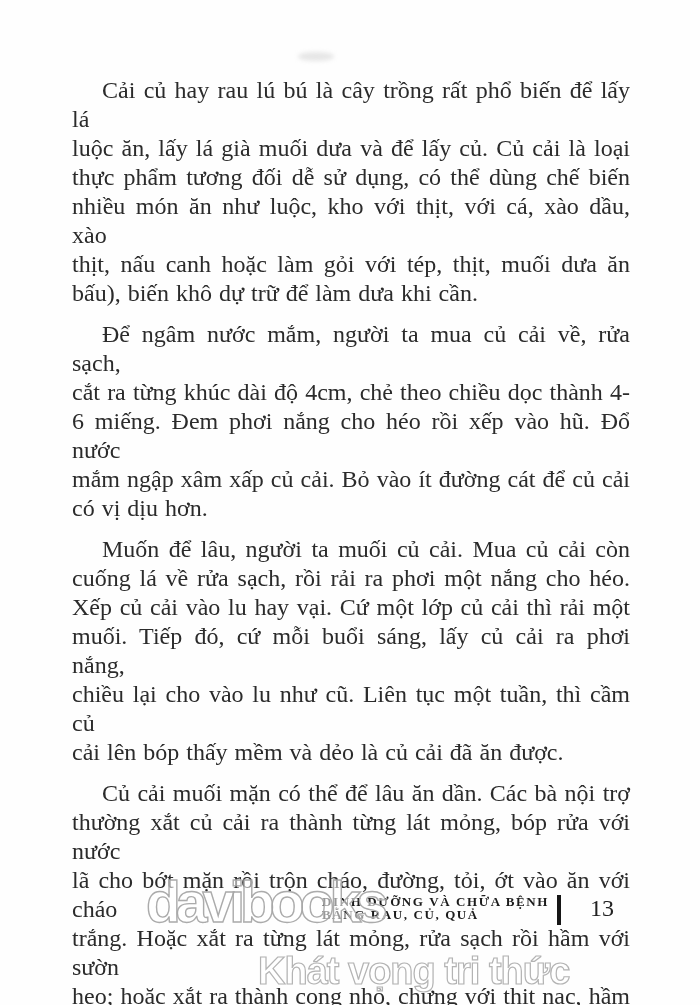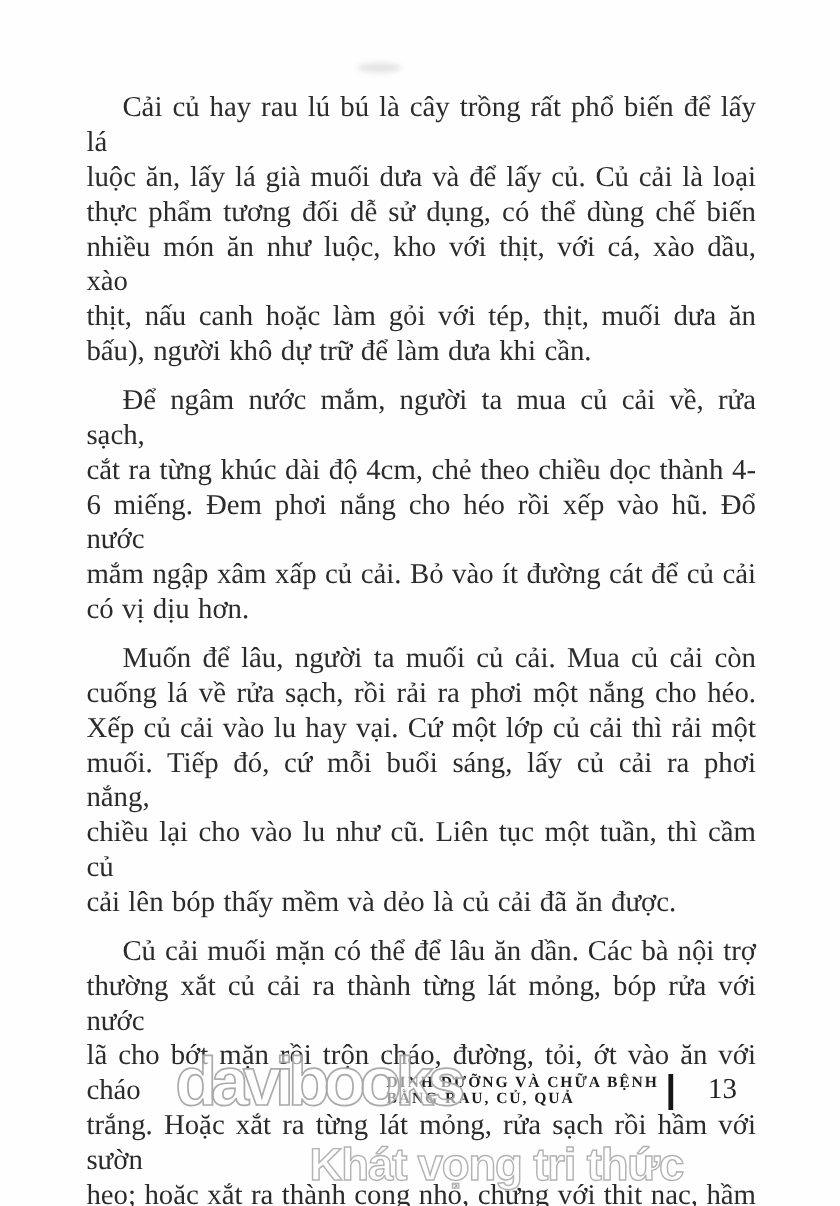--- a/index.html
+++ b/index.html
@@ -119,21 +119,21 @@
 
   <div class="smudge"></div>
 
   <div class="content" id="content">
       <div class="para">
         <div class="tline first">Cải củ hay rau lú bú là cây trồng rất phổ biến để lấy lá</div>
         <div class="tline">luộc ăn, lấy lá già muối dưa và để lấy củ. Củ cải là loại</div>
         <div class="tline">thực phẩm tương đối dễ sử dụng, có thể dùng chế biến</div>
         <div class="tline">nhiều món ăn như luộc, kho với thịt, với cá, xào dầu, xào</div>
         <div class="tline">thịt, nấu canh hoặc làm gỏi với tép, thịt, muối dưa ăn</div>
-        <div class="tline last">bấu), người khô dự trữ để làm dưa khi cần.</div>
+        <div class="tline last">bấu), biến khô dự trữ để làm dưa khi cần.</div>
       </div>
       <div class="para">
         <div class="tline first">Để ngâm nước mắm, người ta mua củ cải về, rửa sạch,</div>
         <div class="tline">cắt ra từng khúc dài độ 4cm, chẻ theo chiều dọc thành 4-</div>
         <div class="tline">6 miếng. Đem phơi nắng cho héo rồi xếp vào hũ. Đổ nước</div>
         <div class="tline">mắm ngập xâm xấp củ cải. Bỏ vào ít đường cát để củ cải</div>
         <div class="tline last">có vị dịu hơn.</div>
       </div>
       <div class="para">
         <div class="tline first">Muốn để lâu, người ta muối củ cải. Mua củ cải còn</div>

